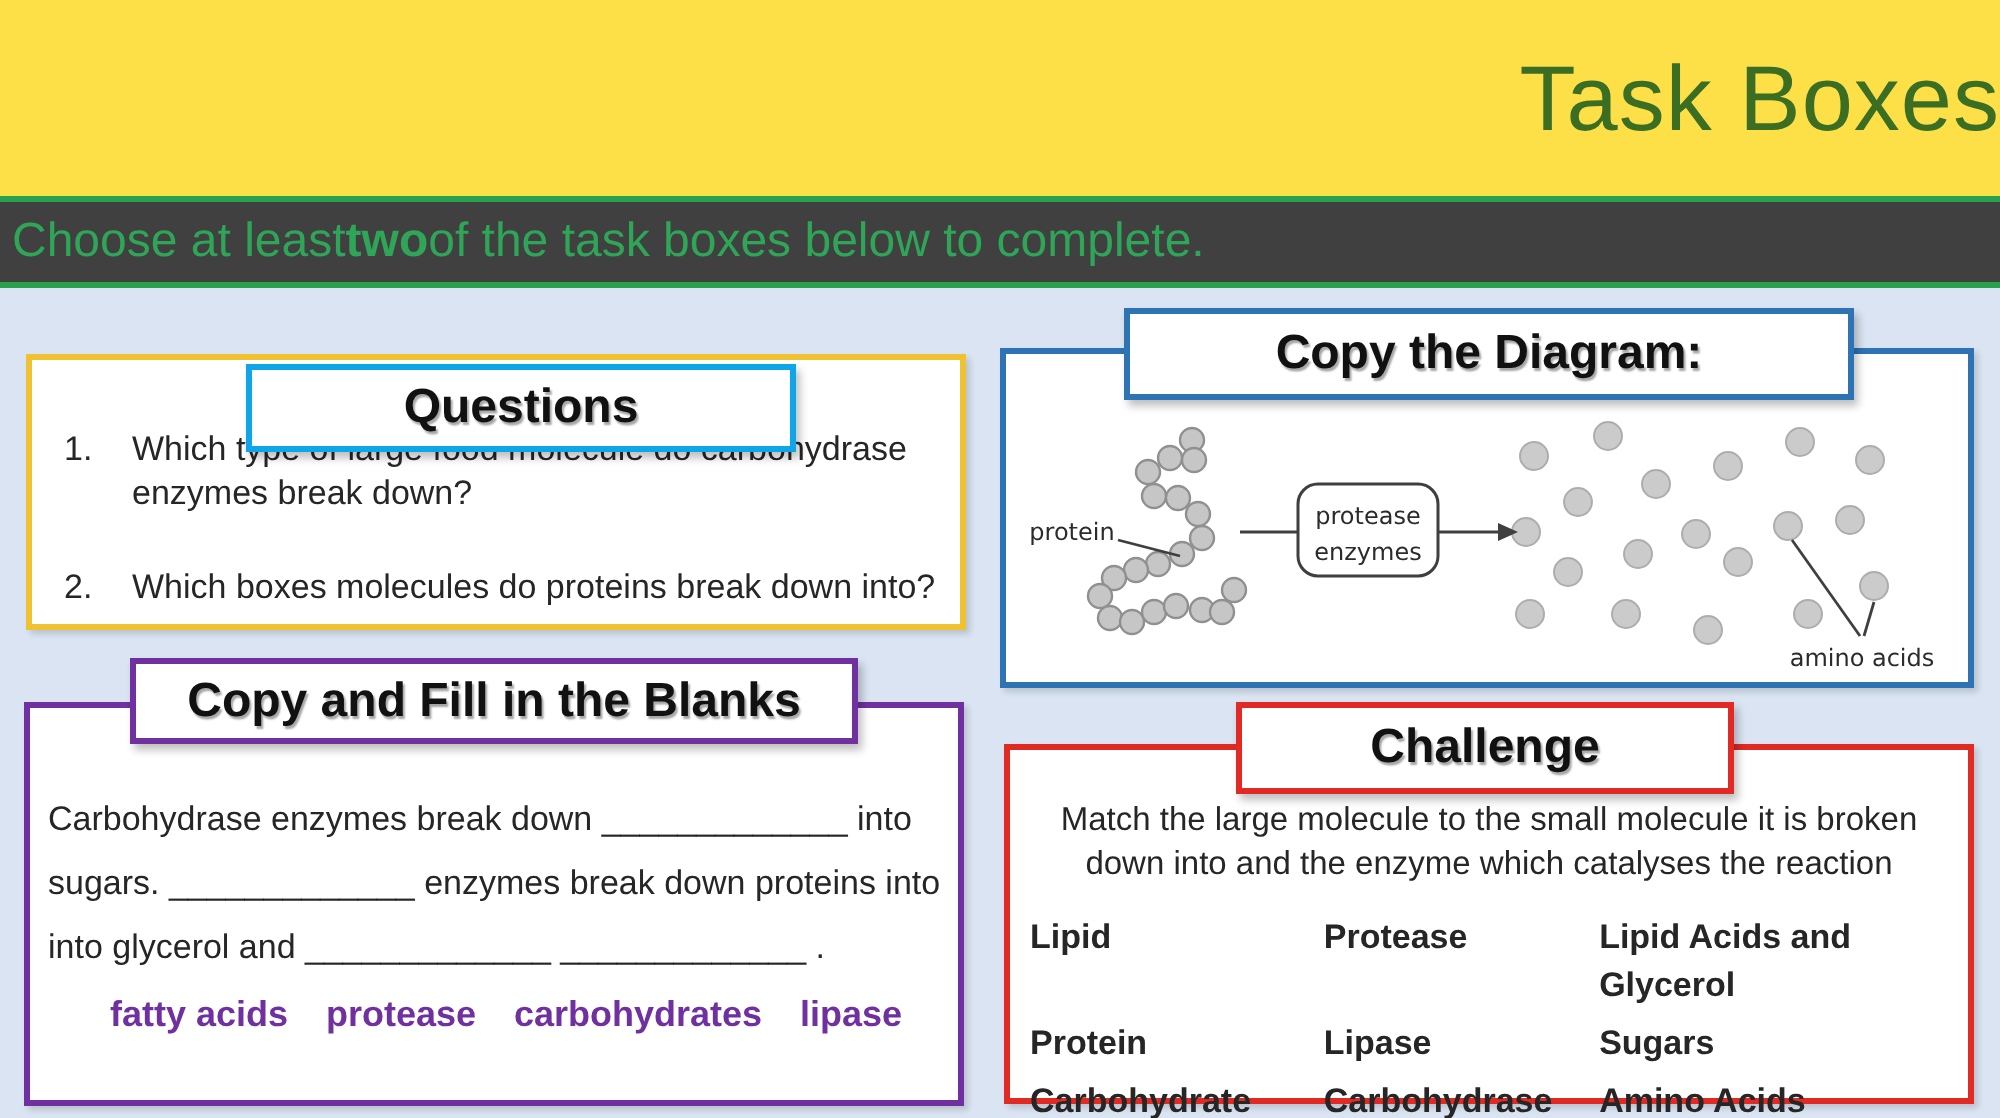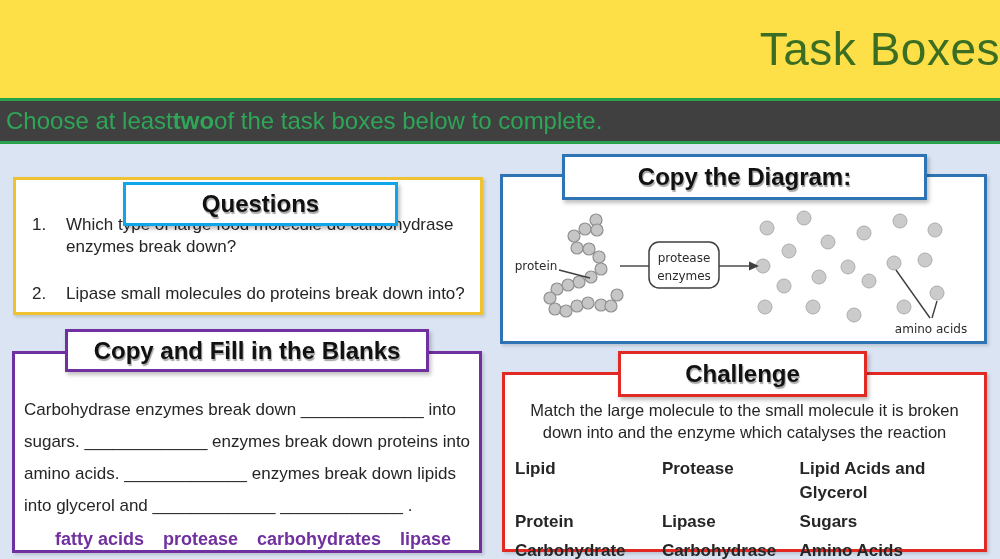--- a/index.html
+++ b/index.html
@@ -109,21 +109,21 @@
 
   <div class="task-title questions-title">Questions</div>
   <div class="task-box questions-main">
     <div class="questions-body">
       <div class="q-item">
         <span class="q-num">1.</span>
         <span class="q-text">Which type of large food molecule do carbohydrase enzymes break down?</span>
       </div>
       <div class="q-item">
         <span class="q-num">2.</span>
-        <span class="q-text">Lipase small molecules do proteins break down into?</span>
+        <span class="q-text">Which boxes molecules do proteins break down into?</span>
       </div>
     </div>
   </div>
 
   <div class="task-title diagram-title">Copy the Diagram:</div>
   <div class="task-box diagram-main"></div>
   <svg class="diagram-svg" viewBox="0 0 482 144" xmlns="http://www.w3.org/2000/svg">
     <g class="chain-dots">
         <circle cx="93" cy="20" r="6"></circle>
         <circle cx="82" cy="29" r="6"></circle>
@@ -178,21 +178,20 @@
     <text x="181" y="62">protease</text>
     <text x="181" y="80">enzymes</text>
     <text x="428" y="133">amino acids</text>
   </svg>
 
   <div class="task-title blanks-title">Copy and Fill in the Blanks</div>
   <div class="task-box blanks-main">
     <div class="blanks-body">
       <div class="blank-line">Carbohydrase enzymes break down _____________ into</div>
       <div class="blank-line">sugars. _____________ enzymes break down proteins into</div>
-      <div class="blank-line">amino acids. _____________ enzymes break down lipids</div>
       <div class="blank-line">into glycerol and _____________ _____________ .</div>
     </div>
     <div class="word-bank">
       <span>fatty acids</span>
       <span>protease</span>
       <span>carbohydrates</span>
       <span>lipase</span>
     </div>
   </div>
 

